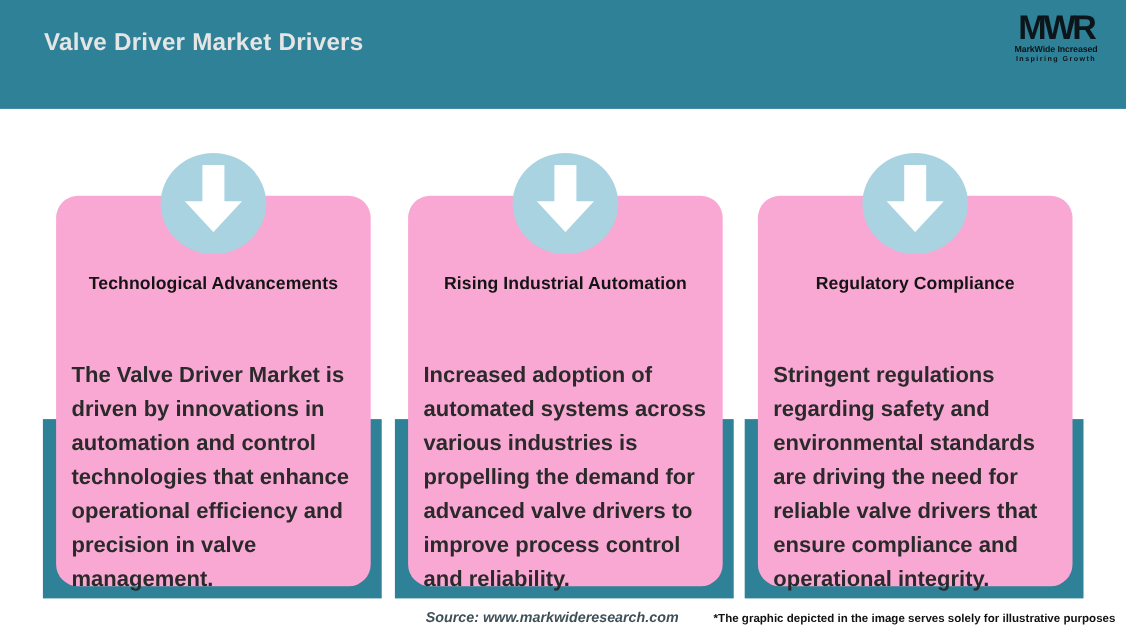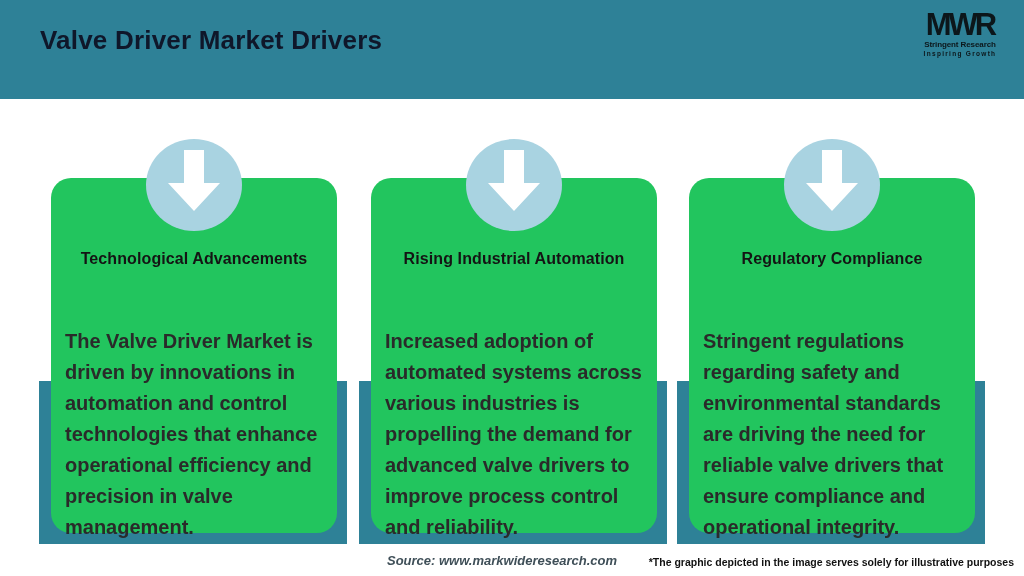--- a/index.html
+++ b/index.html
@@ -17,23 +17,23 @@
   
   .header {
     position: absolute;
     left: 0; top: 0;
     width: 1024px; height: 99px;
     background: #2e8197;
   }
   .page-title {
     position: absolute;
     left: 40px; top: 25px;
-    font-size: 26px;
+    font-size: 22px;
     font-weight: bold;
-    color: #0f172a;
+    color: #e5e5e5;
     letter-spacing: 0.2px;
     text-align: center;
   }
   .logo {
     position: absolute;
     right: 24px; top: 11px;
     width: 80px;
     text-align: center;
     color: #0c161a;
   }
@@ -68,21 +68,21 @@
     position: absolute;
     left: 0; top: 381px;
     width: 308px; height: 163px;
     background: #2e8197;
     z-index: 0;
   }
   .card {
     position: absolute;
     left: 12px; top: 178px;
     width: 286px; height: 355px;
-    background: #22c55e;
+    background: #f9a8d4;
     border-radius: 20px;
     z-index: 1;
   }
   .card-title {
     margin: 72px 8px 0 8px;
     text-align: center;
     font-size: 16px;
     font-weight: bold;
     color: #141414;
     letter-spacing: 0.1px;
@@ -129,21 +129,21 @@
 </style>
 </head>
 <body>
 
 <div class="canvas">
 
   <header class="header">
     <h1 class="page-title">Valve Driver Market Drivers</h1>
     <div class="logo">
       <div class="logo-acronym">MWR</div>
-      <div class="logo-name">Stringent Research</div>
+      <div class="logo-name">MarkWide Increased</div>
       <div class="logo-tagline">Inspiring Growth</div>
     </div>
   </header>
 
   <section class="col col-0">
     <div class="band"></div>
     <div class="card">
       <h2 class="card-title">Technological Advancements</h2>
       <p class="card-desc">The Valve Driver Market is driven by innovations in automation and control technologies that enhance operational efficiency and precision in valve management.</p>
     </div>

